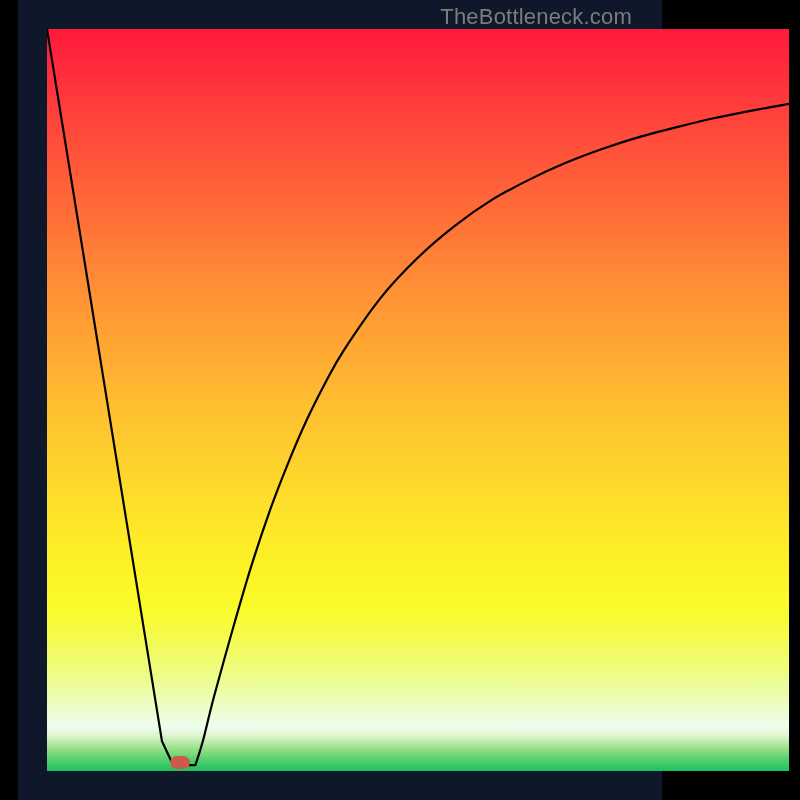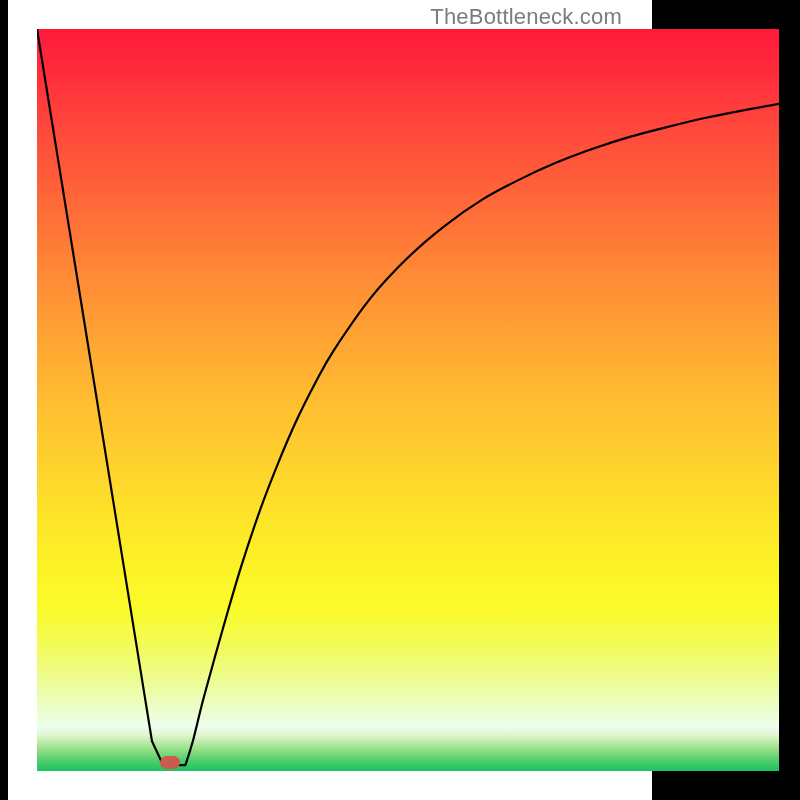--- a/index.html
+++ b/index.html
@@ -6,25 +6,25 @@
     margin: 0;
     padding: 0;
     width: 800px;
     height: 800px;
     background: #000;
     font-family: Arial, Helvetica, sans-serif;
     overflow: hidden;
   }
   .frame {
     position: absolute;
-    left: 8px;
+    left: 18px;
     top: 0;
     width: 644px;
     height: 800px;
-    background: #ffffff;
+    background: #0f172a;
   }
   .plot-area {
     position: absolute;
     left: 29px;
     top: 29px;
     width: 742px;
     height: 742px;
     overflow: hidden;
   }
   .gradient-bg {

